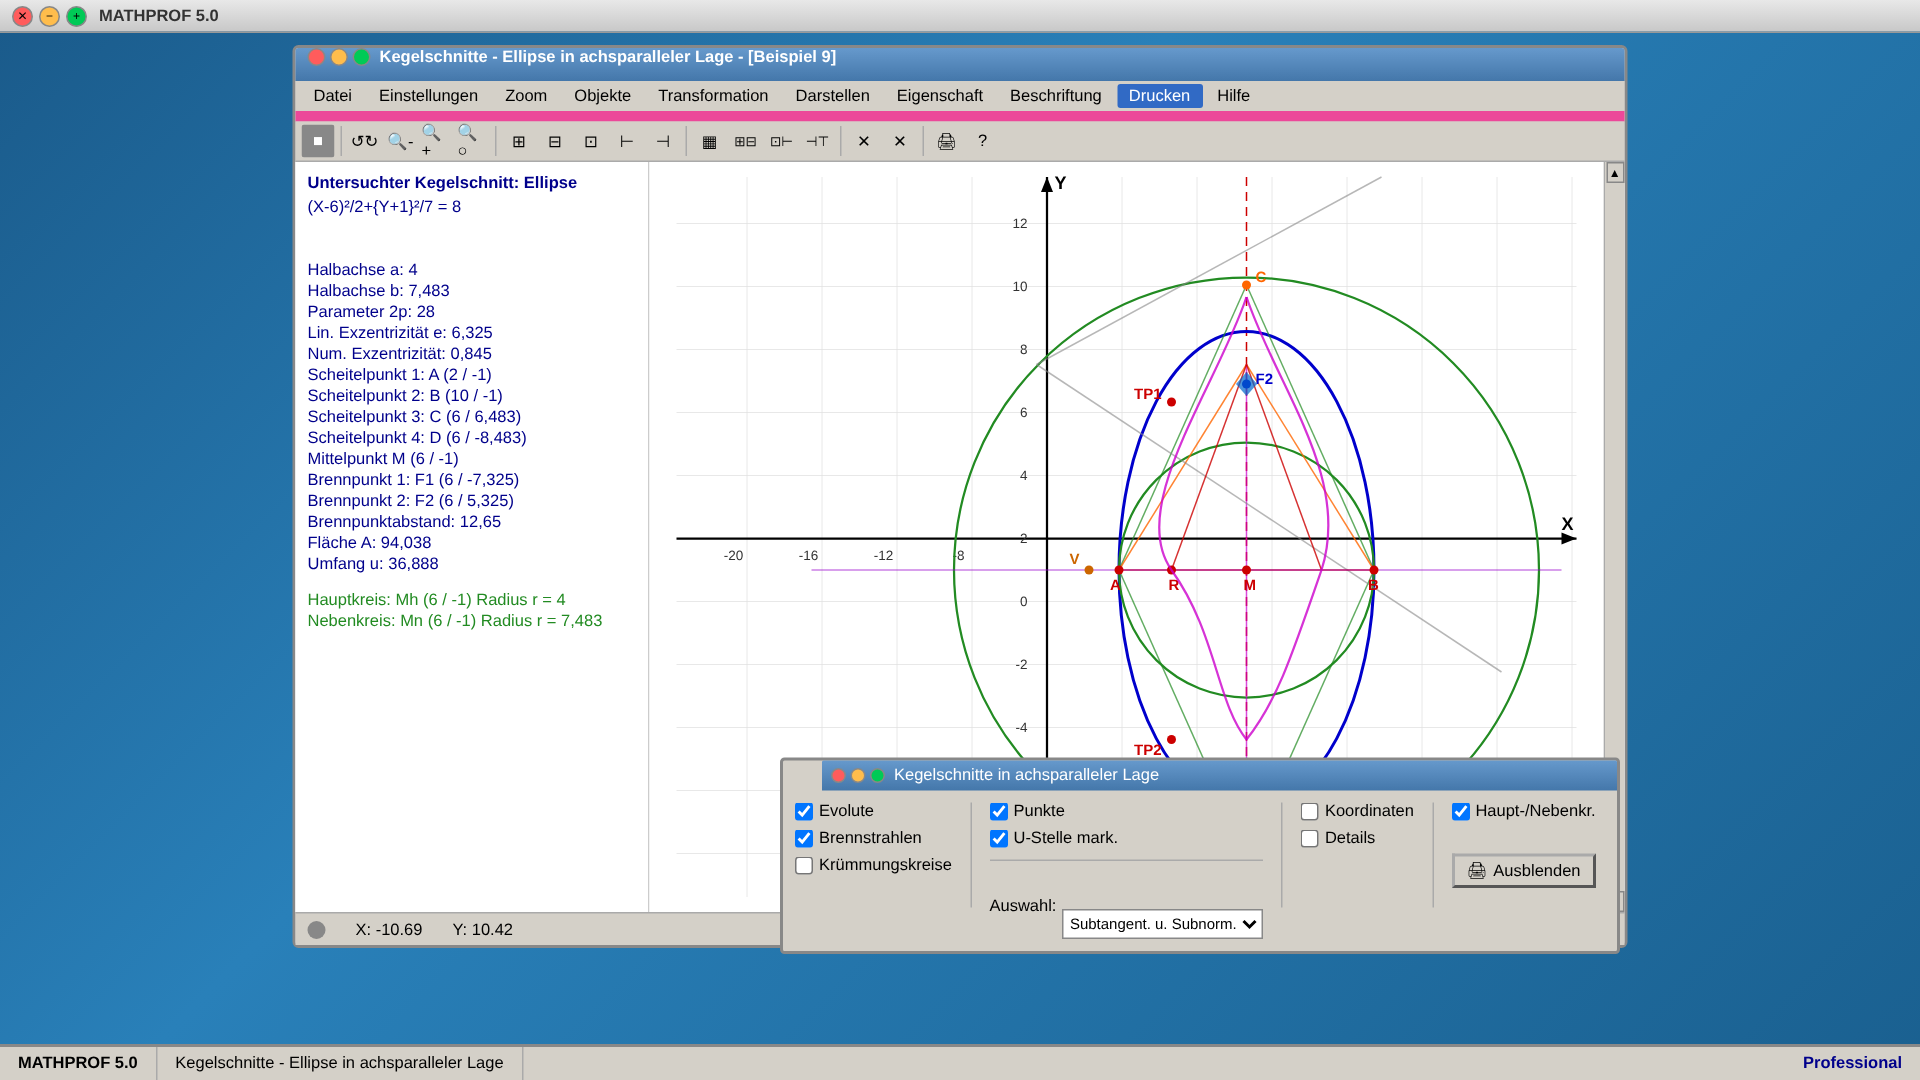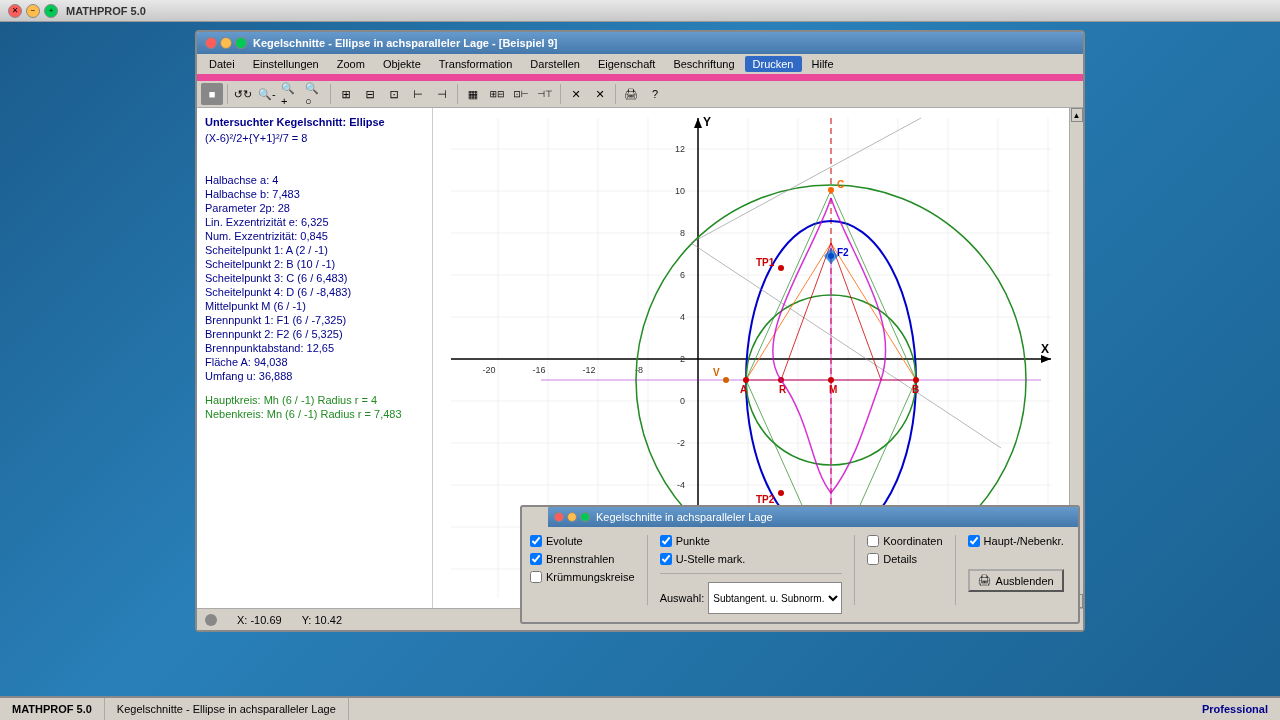--- a/index.html
+++ b/index.html
@@ -50,21 +50,20 @@
       left: 195px;
       width: 890px;
       background: #d4d4d4;
       border: 2px solid #888;
       border-radius: 4px;
     }
     .main-window-title {
       background: linear-gradient(to bottom, #6699cc, #4477aa);
       height: 22px;
       display: flex;
-      align-items: center;
       padding: 0 8px;
       color: white;
       font-size: 11px;
       font-weight: bold;
       border-radius: 2px 2px 0 0;
     }
     .main-window-title-buttons {
       display: flex; gap: 3px; margin-right: 6px;
     }
 
@@ -233,23 +232,24 @@
     .check-row input[type=checkbox] { margin: 0; width: 12px; height: 12px; }
 
     .select-row {
       display: flex;
       align-items: center;
       gap: 4px;
       font-size: 11px;
     }
     .select-row select {
       font-size: 10px;
-      height: 32px;
+      height: 20px;
       border: 1px solid #888;
       background: white;
+      margin-top: 24px;
     }
     .sub-btn {
       background: #d4d0c8;
       border: 2px outset #aaa;
       padding: 3px 8px;
       font-size: 11px;
       cursor: pointer;
       display: flex;
       align-items: center;
       gap: 4px;

